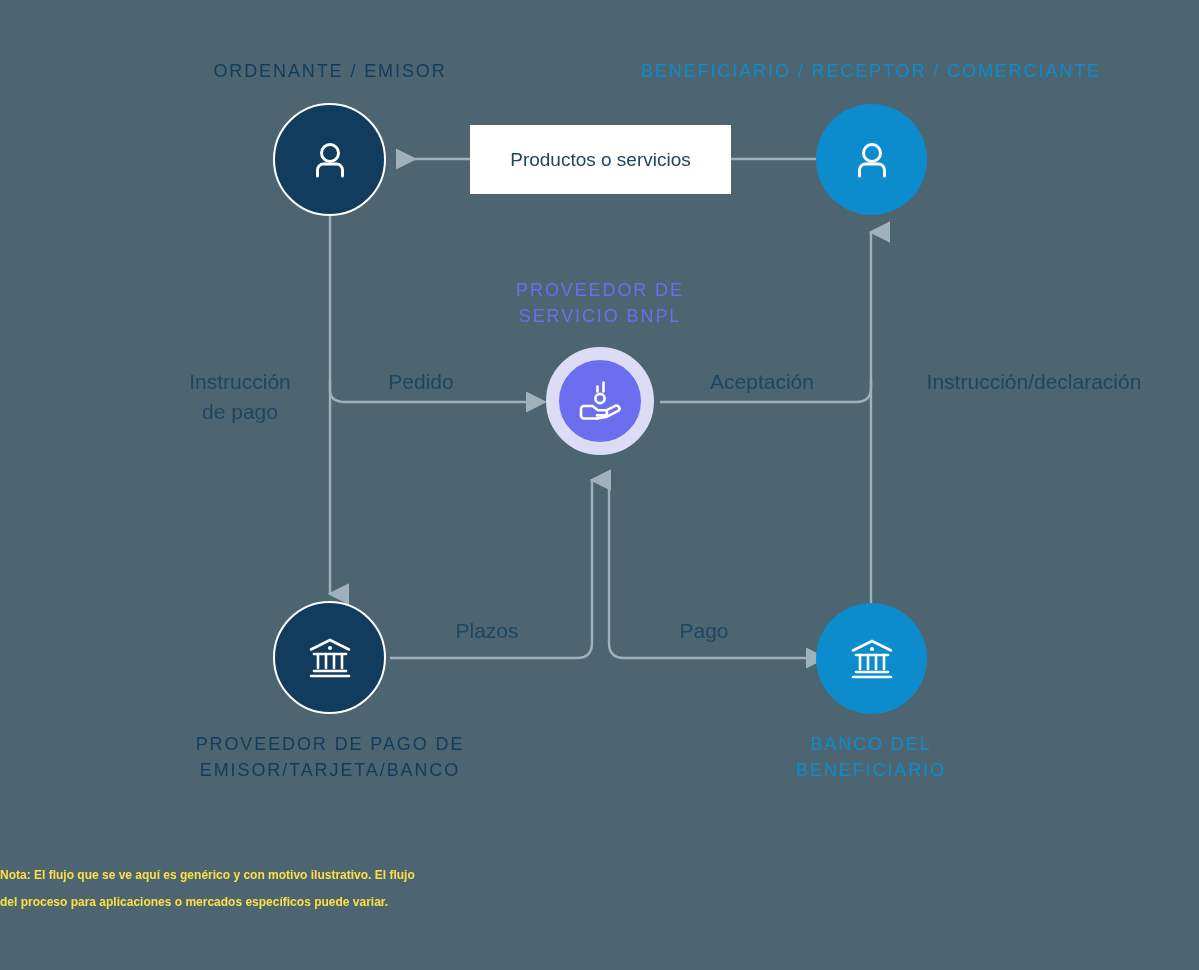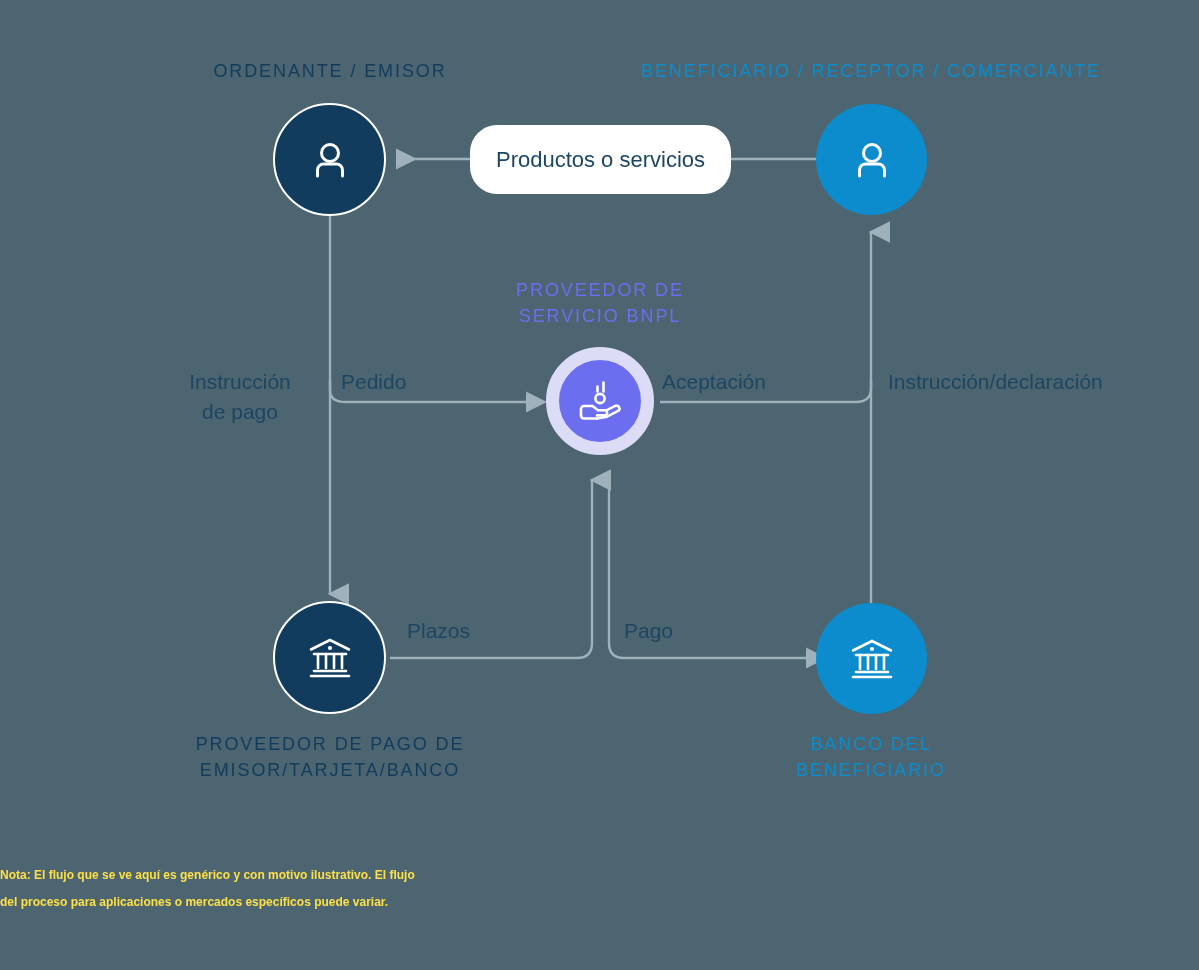--- a/index.html
+++ b/index.html
@@ -57,34 +57,33 @@
   .glabel.navy  { color: #123c5e; }
   .glabel.blue  { color: #0d8ccd; }
   .glabel.purple{ color: #6c6ef0; }
 
   
   .elabel {
     position: absolute;
     color: #1d4663;
     font-size: 21px;
     line-height: 30px;
-    text-align: left;
+    text-align: center;
     white-space: pre-line;
   }
 
   
   .whitebox {
     position: absolute;
     background: #ffffff;
     display: flex;
     align-items: center;
     justify-content: center;
     color: #1d4663;
-    font-size: 22px;
-    border-radius: 27px;
+    font-size: 19px;
   }
 
   
   .footnote {
     position: absolute;
     width: 100%;
     text-align: left;
     color: #fde047;
     font-size: 12px;
     font-weight: bold;

